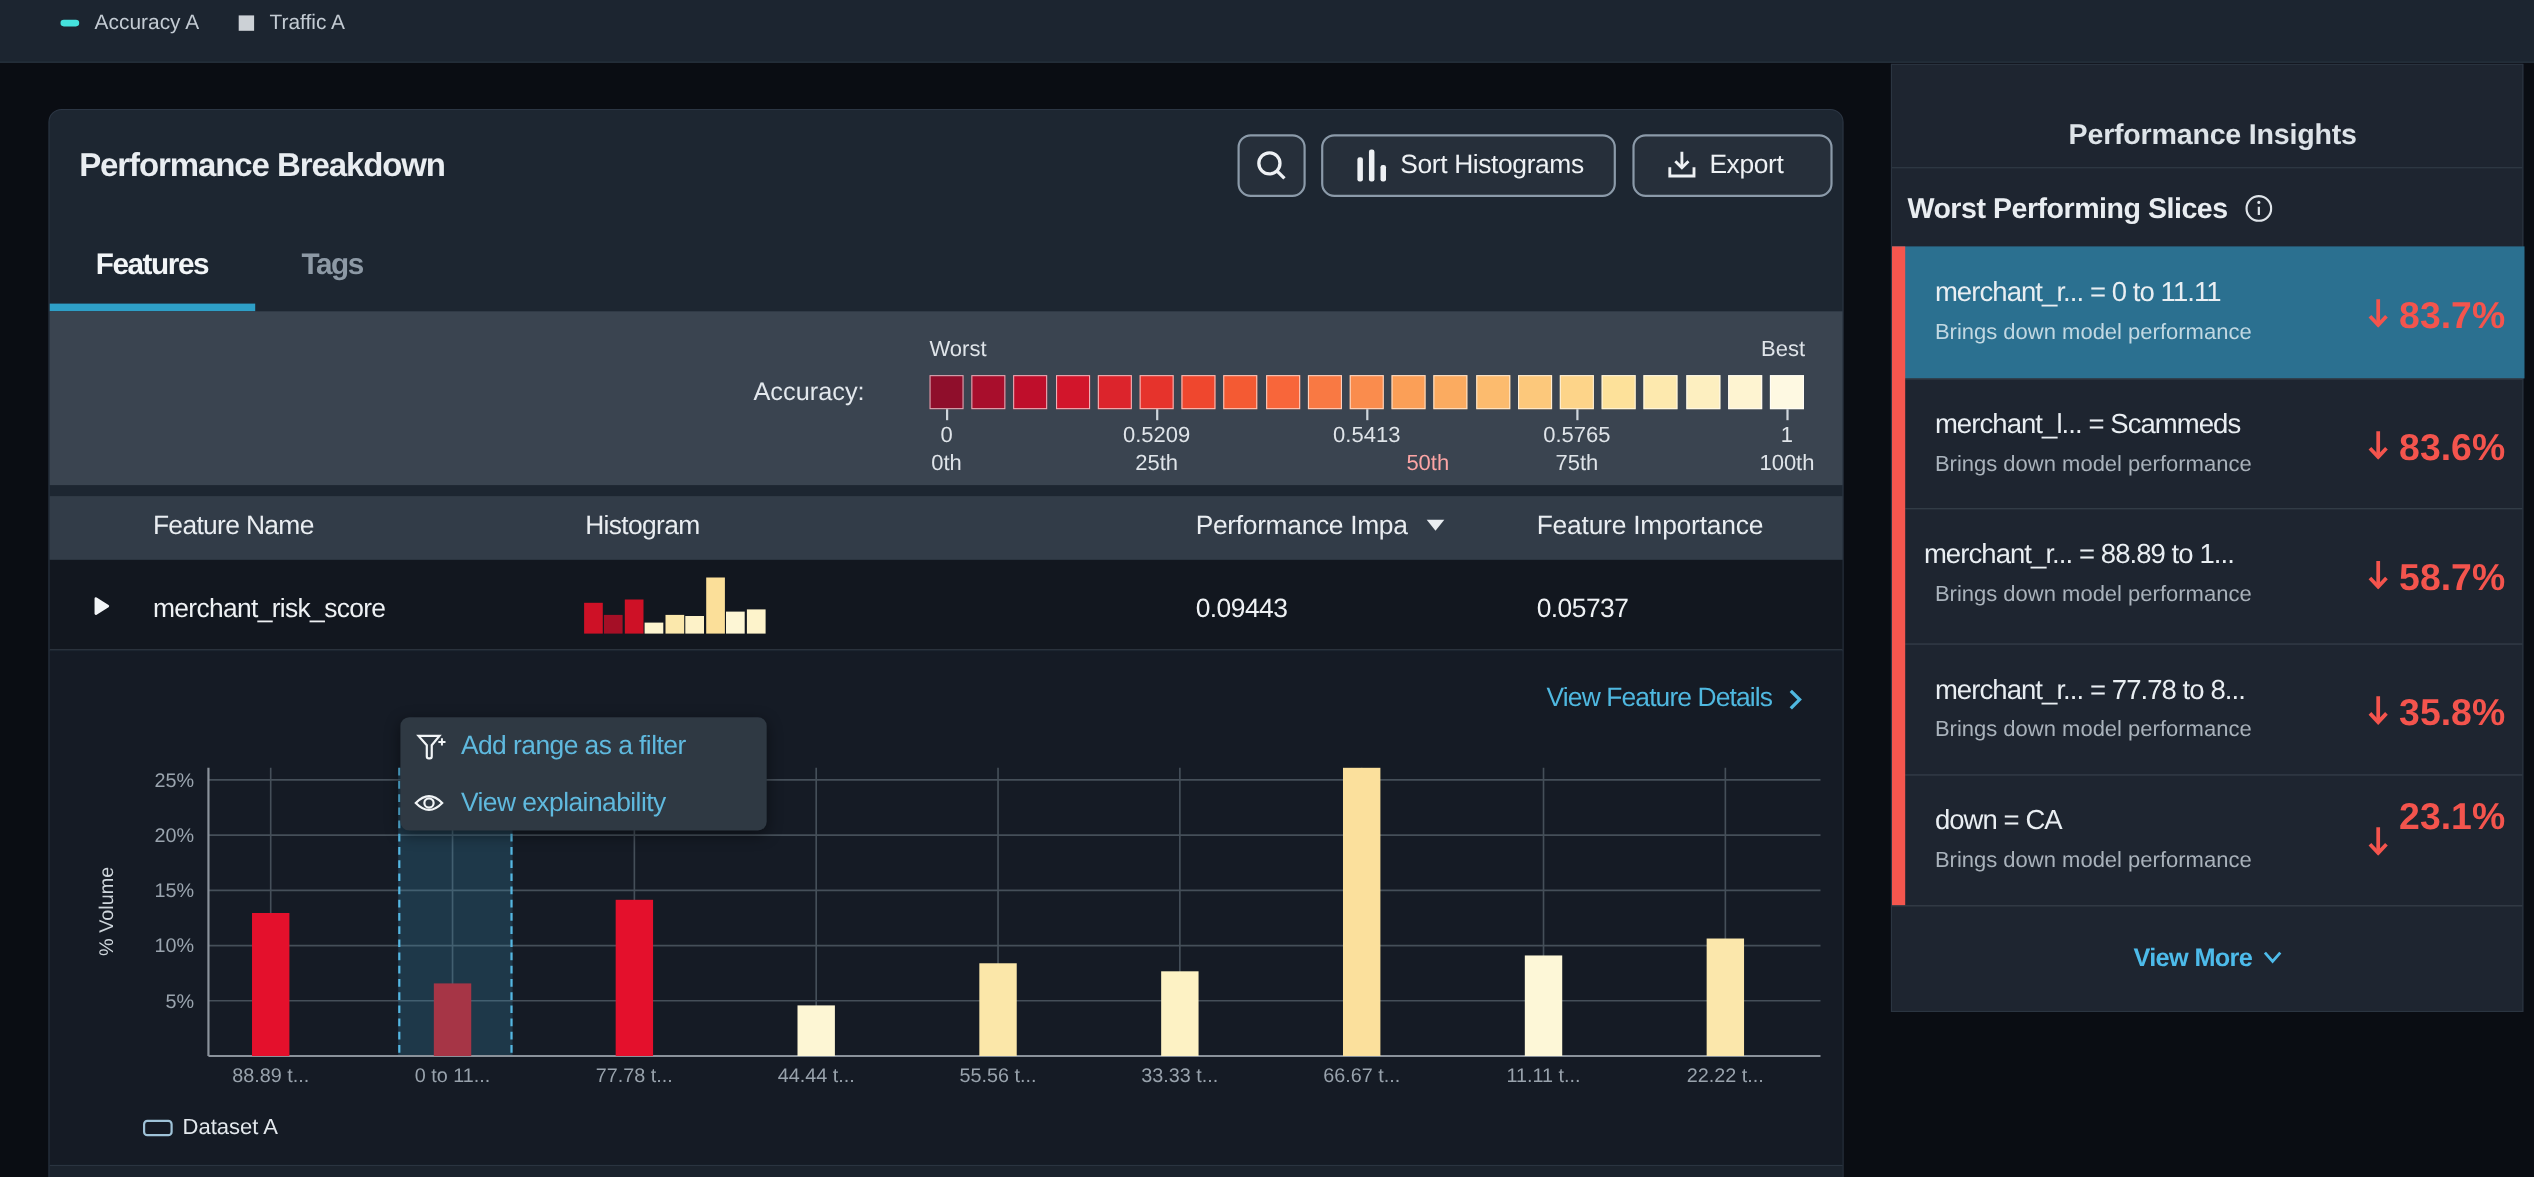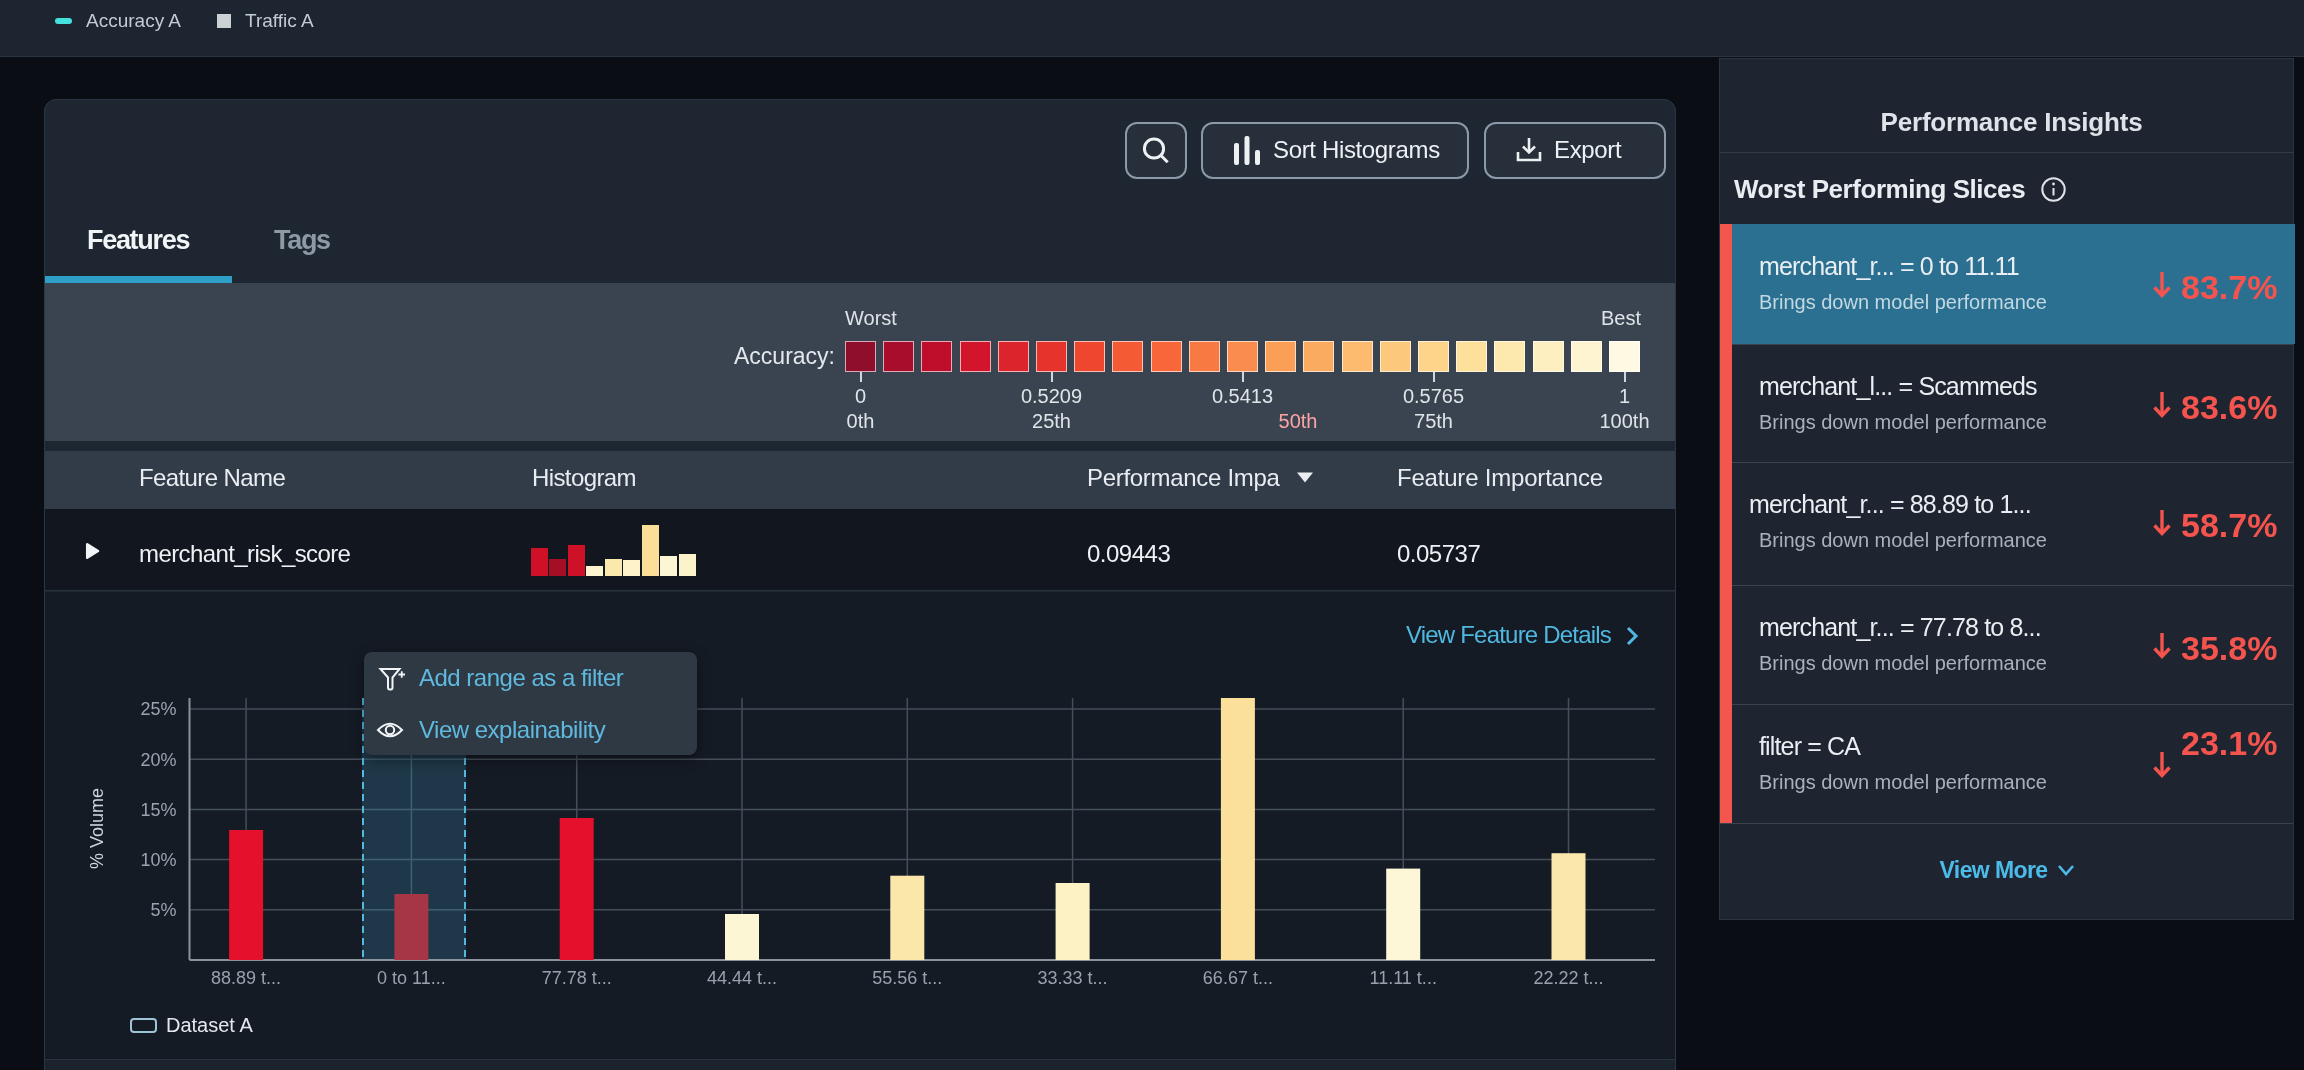--- a/index.html
+++ b/index.html
@@ -12,20 +12,21 @@
 <div id="root">
 
   <div class="abs" style="left:0;top:0;width:2304px;height:57px;background:#1c2530;border-bottom:1px solid #2a3541;"></div>
   <div class="abs" style="left:55px;top:18px;width:17px;height:6px;border-radius:3px;background:#45e2dd;"></div>
   <div class="abs" style="left:86px;top:0px;height:41px;line-height:41px;font-size:19px;color:#c3cbd3;">Accuracy A</div>
   <div class="abs" style="left:217px;top:14px;width:14px;height:14px;background:#ccd1d6;"></div>
   <div class="abs" style="left:245px;top:0px;height:41px;line-height:41px;font-size:19px;color:#c3cbd3;">Traffic A</div>
 
   <div id="card" class="abs" style="left:44px;top:99px;width:1632px;height:1000px;background:#1d2631;border:1px solid #2c3644;border-radius:12px;overflow:hidden;">
 
+    <div class="abs" style="left:27px;top:34px;font-size:30px;font-weight:bold;letter-spacing:-1px;color:#e9edf1;">Performance Breakdown</div>
 
     <div class="abs" style="left:1080px;top:22px;width:62px;height:57px;border:2px solid #8b9aa9;border-radius:12px;background:#262f3a;"></div>
     <svg class="abs" style="left:1096px;top:35px;" width="32" height="32" viewBox="0 0 32 32" fill="none" stroke="#eef1f4" stroke-width="3">
         <circle cx="13" cy="13.5" r="9.6"></circle>
         <line x1="20" y1="20.5" x2="26.7" y2="27.2"></line>
       </svg>
 
     <div class="abs" style="left:1156px;top:22px;width:268px;height:57px;border:2px solid #8b9aa9;border-radius:12px;background:#262f3a;"></div>
     <svg class="abs" style="left:1186px;top:33px;" width="36" height="36" viewBox="0 0 36 36" fill="#eef1f4">
         <rect x="3" y="10" width="5" height="22" rx="2"></rect>
@@ -40,21 +41,21 @@
         <polyline points="9,11.5 15,17.5 21,11.5"></polyline>
         <polyline points="4,17 4,25 26,25 26,17"></polyline>
       </svg>
     <div class="abs" style="left:1509px;top:36px;font-size:24px;letter-spacing:-0.35px;color:#eef1f4;">Export</div>
 
     <div class="abs" style="left:42px;top:125px;font-size:27px;font-weight:bold;letter-spacing:-1.3px;color:#f2f5f7;">Features</div>
     <div class="abs" style="left:229px;top:125px;font-size:27px;font-weight:bold;letter-spacing:-1.3px;color:#8d99a5;">Tags</div>
     <div class="abs" style="left:0;top:176px;width:187px;height:7px;background:#2e9fc7;"></div>
 
     <div class="abs" style="left:0;top:183px;width:1632px;height:158px;background:#3a4450;"></div>
-    <div class="abs" style="left:640px;top:243px;width:150px;text-align:right;font-size:23px;color:#e3e8ed;">Accuracy:</div>
+    <div class="abs" style="left:640px;top:243px;width:150px;font-size:23px;color:#e3e8ed;">Accuracy:</div>
     <div class="abs" style="left:800px;top:207px;font-size:20px;color:#dfe4e9;">Worst</div>
     <div class="abs" style="left:1446px;top:207px;width:150px;text-align:right;font-size:20px;color:#dfe4e9;">Best</div>
     <div id="squares" class="abs" style="left:800px;top:241px;">
         <div style="position:absolute;left:0px;top:0;width:31px;height:31px;background:#8f0e2b;border:1px solid rgba(255,255,255,0.65);"></div>
         <div style="position:absolute;left:38.2px;top:0;width:31px;height:31px;background:#a80e2c;border:1px solid rgba(255,255,255,0.65);"></div>
         <div style="position:absolute;left:76.4px;top:0;width:31px;height:31px;background:#bf0e2b;border:1px solid rgba(255,255,255,0.65);"></div>
         <div style="position:absolute;left:114.60000000000001px;top:0;width:31px;height:31px;background:#d2152b;border:1px solid rgba(255,255,255,0.65);"></div>
         <div style="position:absolute;left:152.8px;top:0;width:31px;height:31px;background:#dc242c;border:1px solid rgba(255,255,255,0.65);"></div>
         <div style="position:absolute;left:191px;top:0;width:31px;height:31px;background:#e6332c;border:1px solid rgba(255,255,255,0.65);"></div>
         <div style="position:absolute;left:229.20000000000002px;top:0;width:31px;height:31px;background:#ef472e;border:1px solid rgba(255,255,255,0.65);"></div>
@@ -226,21 +227,21 @@
         <div style="position:absolute;white-space:nowrap;left:461px;top:447px;font-size:34px;font-weight:bold;color:#f4544d;">58.7%</div>
         <div style="position:absolute;left:12px;top:526px;width:561px;height:0;border-top:1px solid #39424d;"></div>
         <div style="position:absolute;white-space:nowrap;left:39px;top:554px;font-size:25px;letter-spacing:-0.85px;color:#e9eef2;">merchant_r... = 77.78 to 8...</div>
         <div style="position:absolute;white-space:nowrap;left:39px;top:593px;font-size:20px;color:#a9b2bb;">Brings down model performance</div>
         <svg style="position:absolute;left:431px;top:572px;" width="22" height="28" viewBox="0 0 22 28" fill="none" stroke="#f4544d" stroke-width="3.4">
           <line x1="11" y1="2" x2="11" y2="24.5"></line>
           <polyline points="3.5,17.5 11,25.5 18.5,17.5"></polyline>
         </svg>
         <div style="position:absolute;white-space:nowrap;left:461px;top:570px;font-size:34px;font-weight:bold;color:#f4544d;">35.8%</div>
         <div style="position:absolute;left:12px;top:645px;width:561px;height:0;border-top:1px solid #39424d;"></div>
-        <div style="position:absolute;white-space:nowrap;left:39px;top:673px;font-size:25px;letter-spacing:-0.85px;color:#e9eef2;">filter = CA</div>
+        <div style="position:absolute;white-space:nowrap;left:39px;top:673px;font-size:25px;letter-spacing:-0.85px;color:#e9eef2;">down = CA</div>
         <div style="position:absolute;white-space:nowrap;left:39px;top:712px;font-size:20px;color:#a9b2bb;">Brings down model performance</div>
         <svg style="position:absolute;left:431px;top:691px;" width="22" height="28" viewBox="0 0 22 28" fill="none" stroke="#f4544d" stroke-width="3.4">
           <line x1="11" y1="2" x2="11" y2="24.5"></line>
           <polyline points="3.5,17.5 11,25.5 18.5,17.5"></polyline>
         </svg>
         <div style="position:absolute;white-space:nowrap;left:461px;top:665px;font-size:34px;font-weight:bold;color:#f4544d;">23.1%</div>
         <div style="position:absolute;left:0;top:164.5px;width:12px;height:599.5px;background:#f4564e;"></div>
         <div style="position:absolute;left:0;top:764px;width:573px;height:0;border-top:1px solid #39424d;"></div>
         <div style="position:absolute;left:-13px;top:798px;width:573px;text-align:center;font-size:23px;font-weight:bold;letter-spacing:-0.6px;color:#4dbbea;">View More</div>
         <svg style="position:absolute;left:336px;top:803px;" width="20" height="16" viewBox="0 0 20 16" fill="none" stroke="#4dbbea" stroke-width="2.6">

